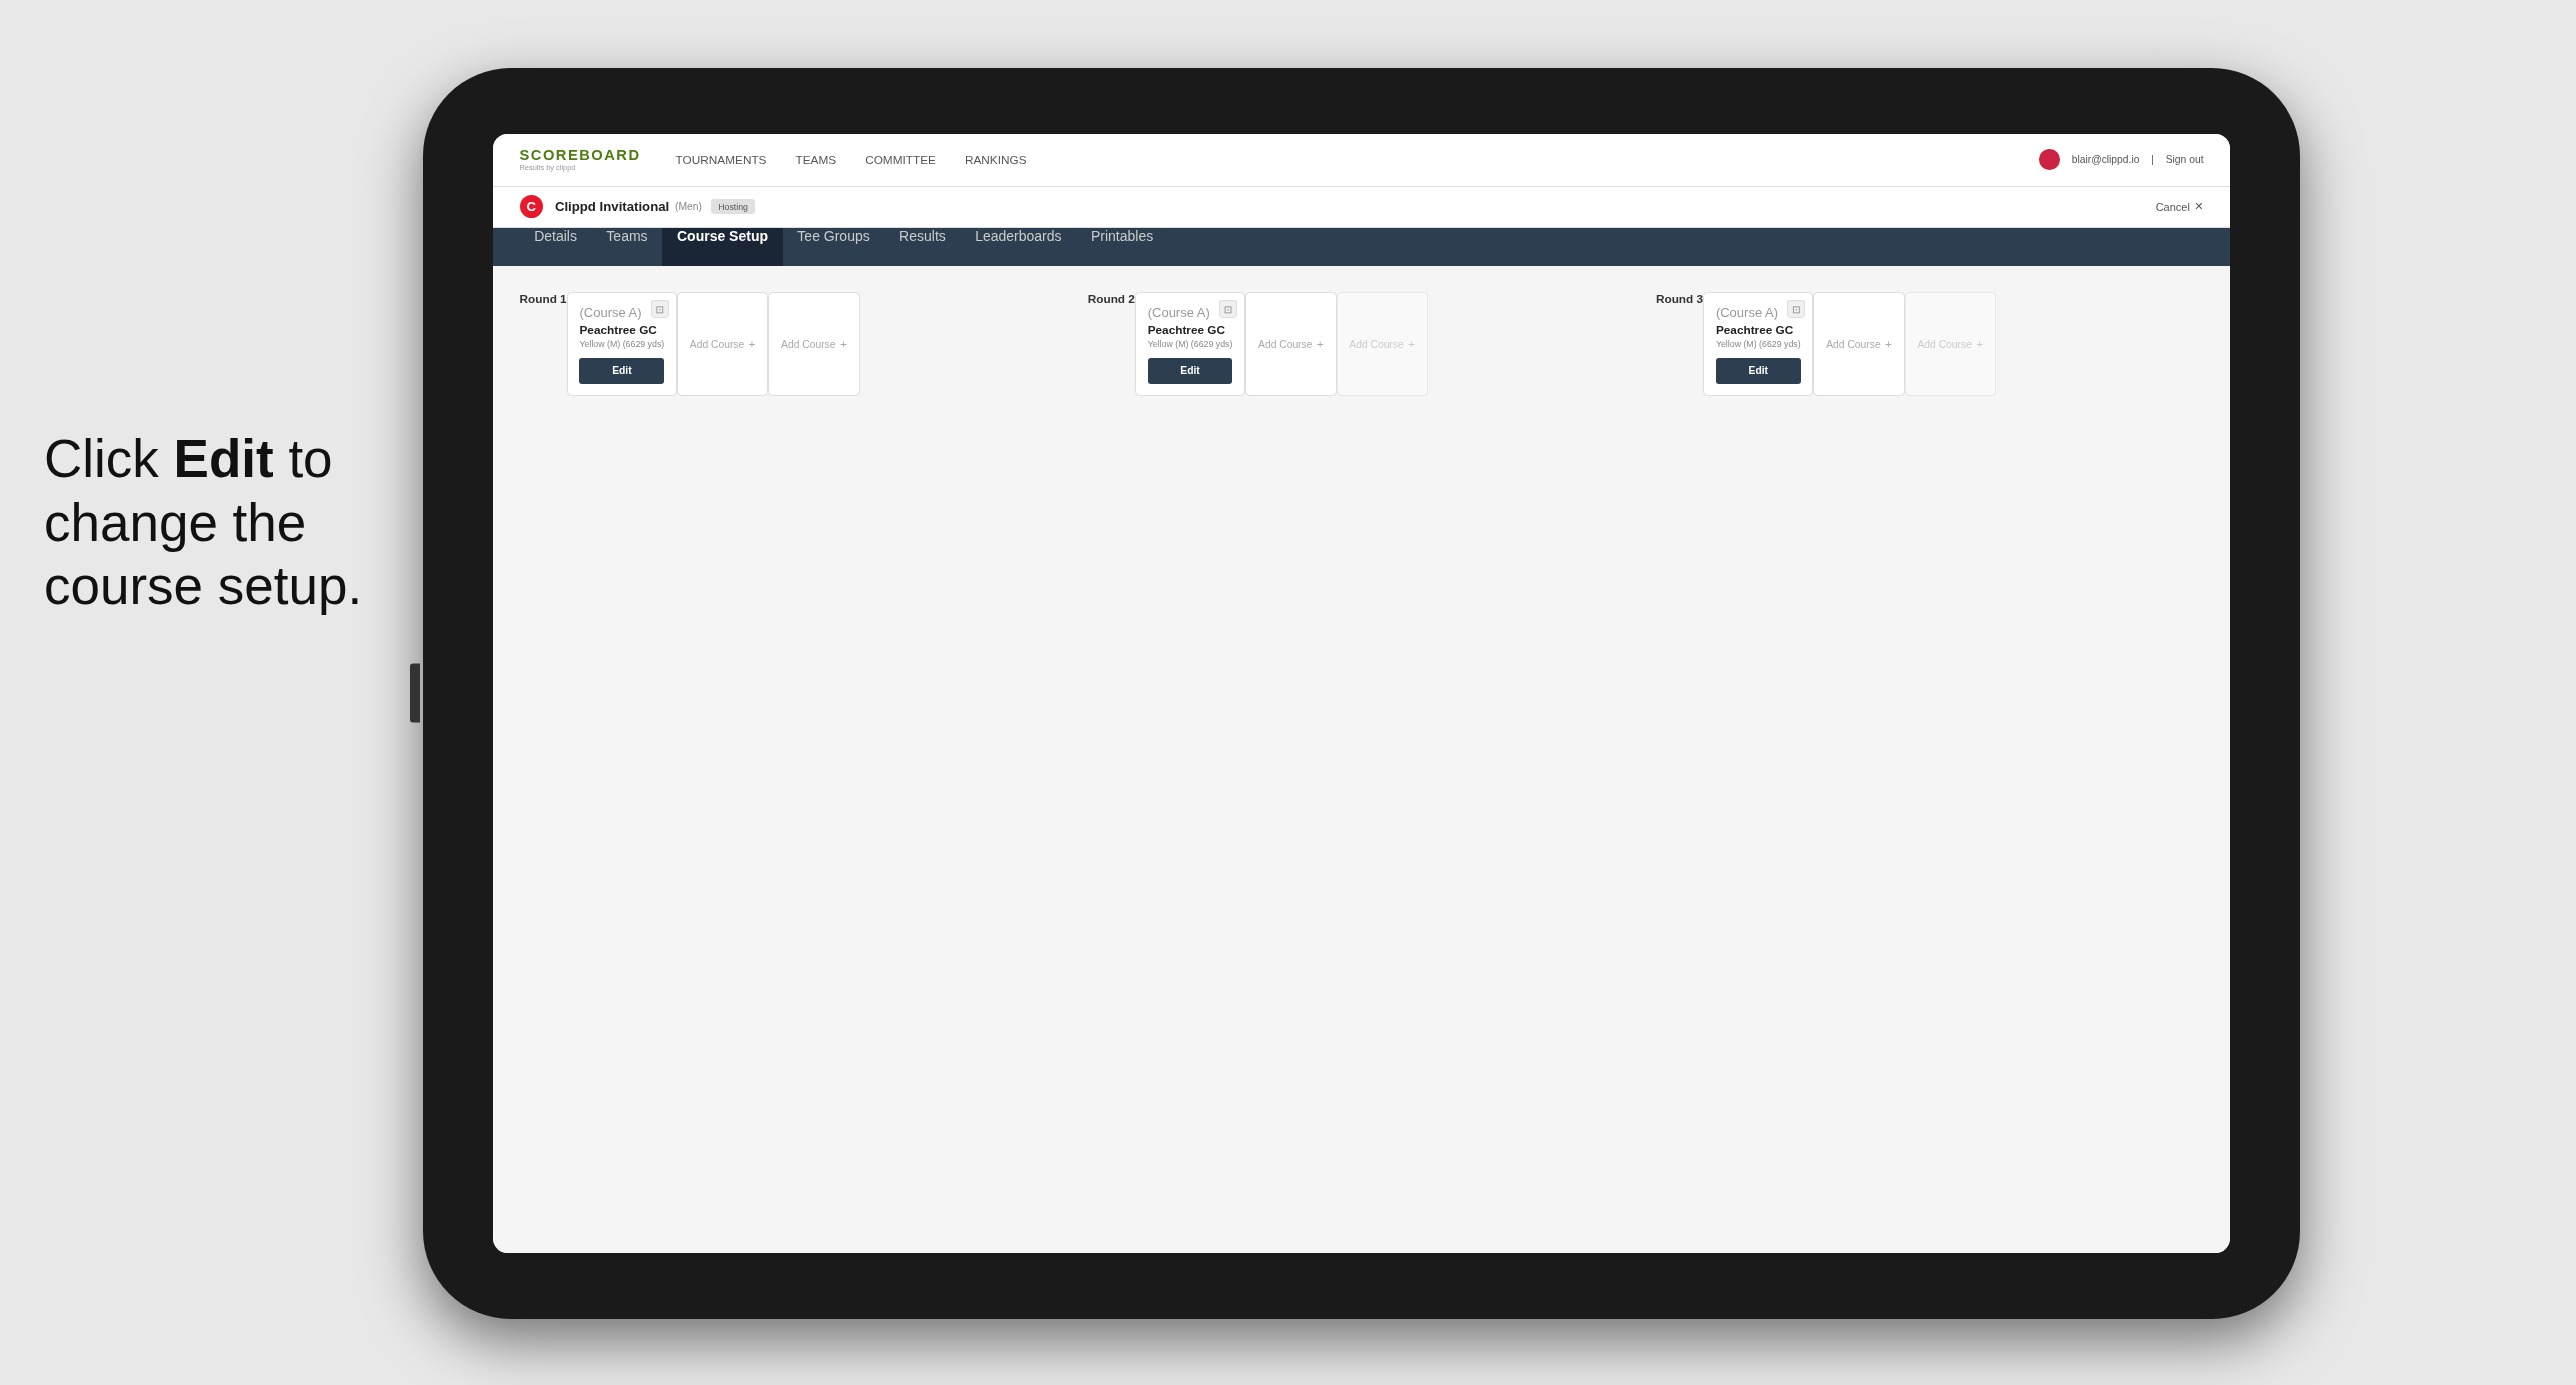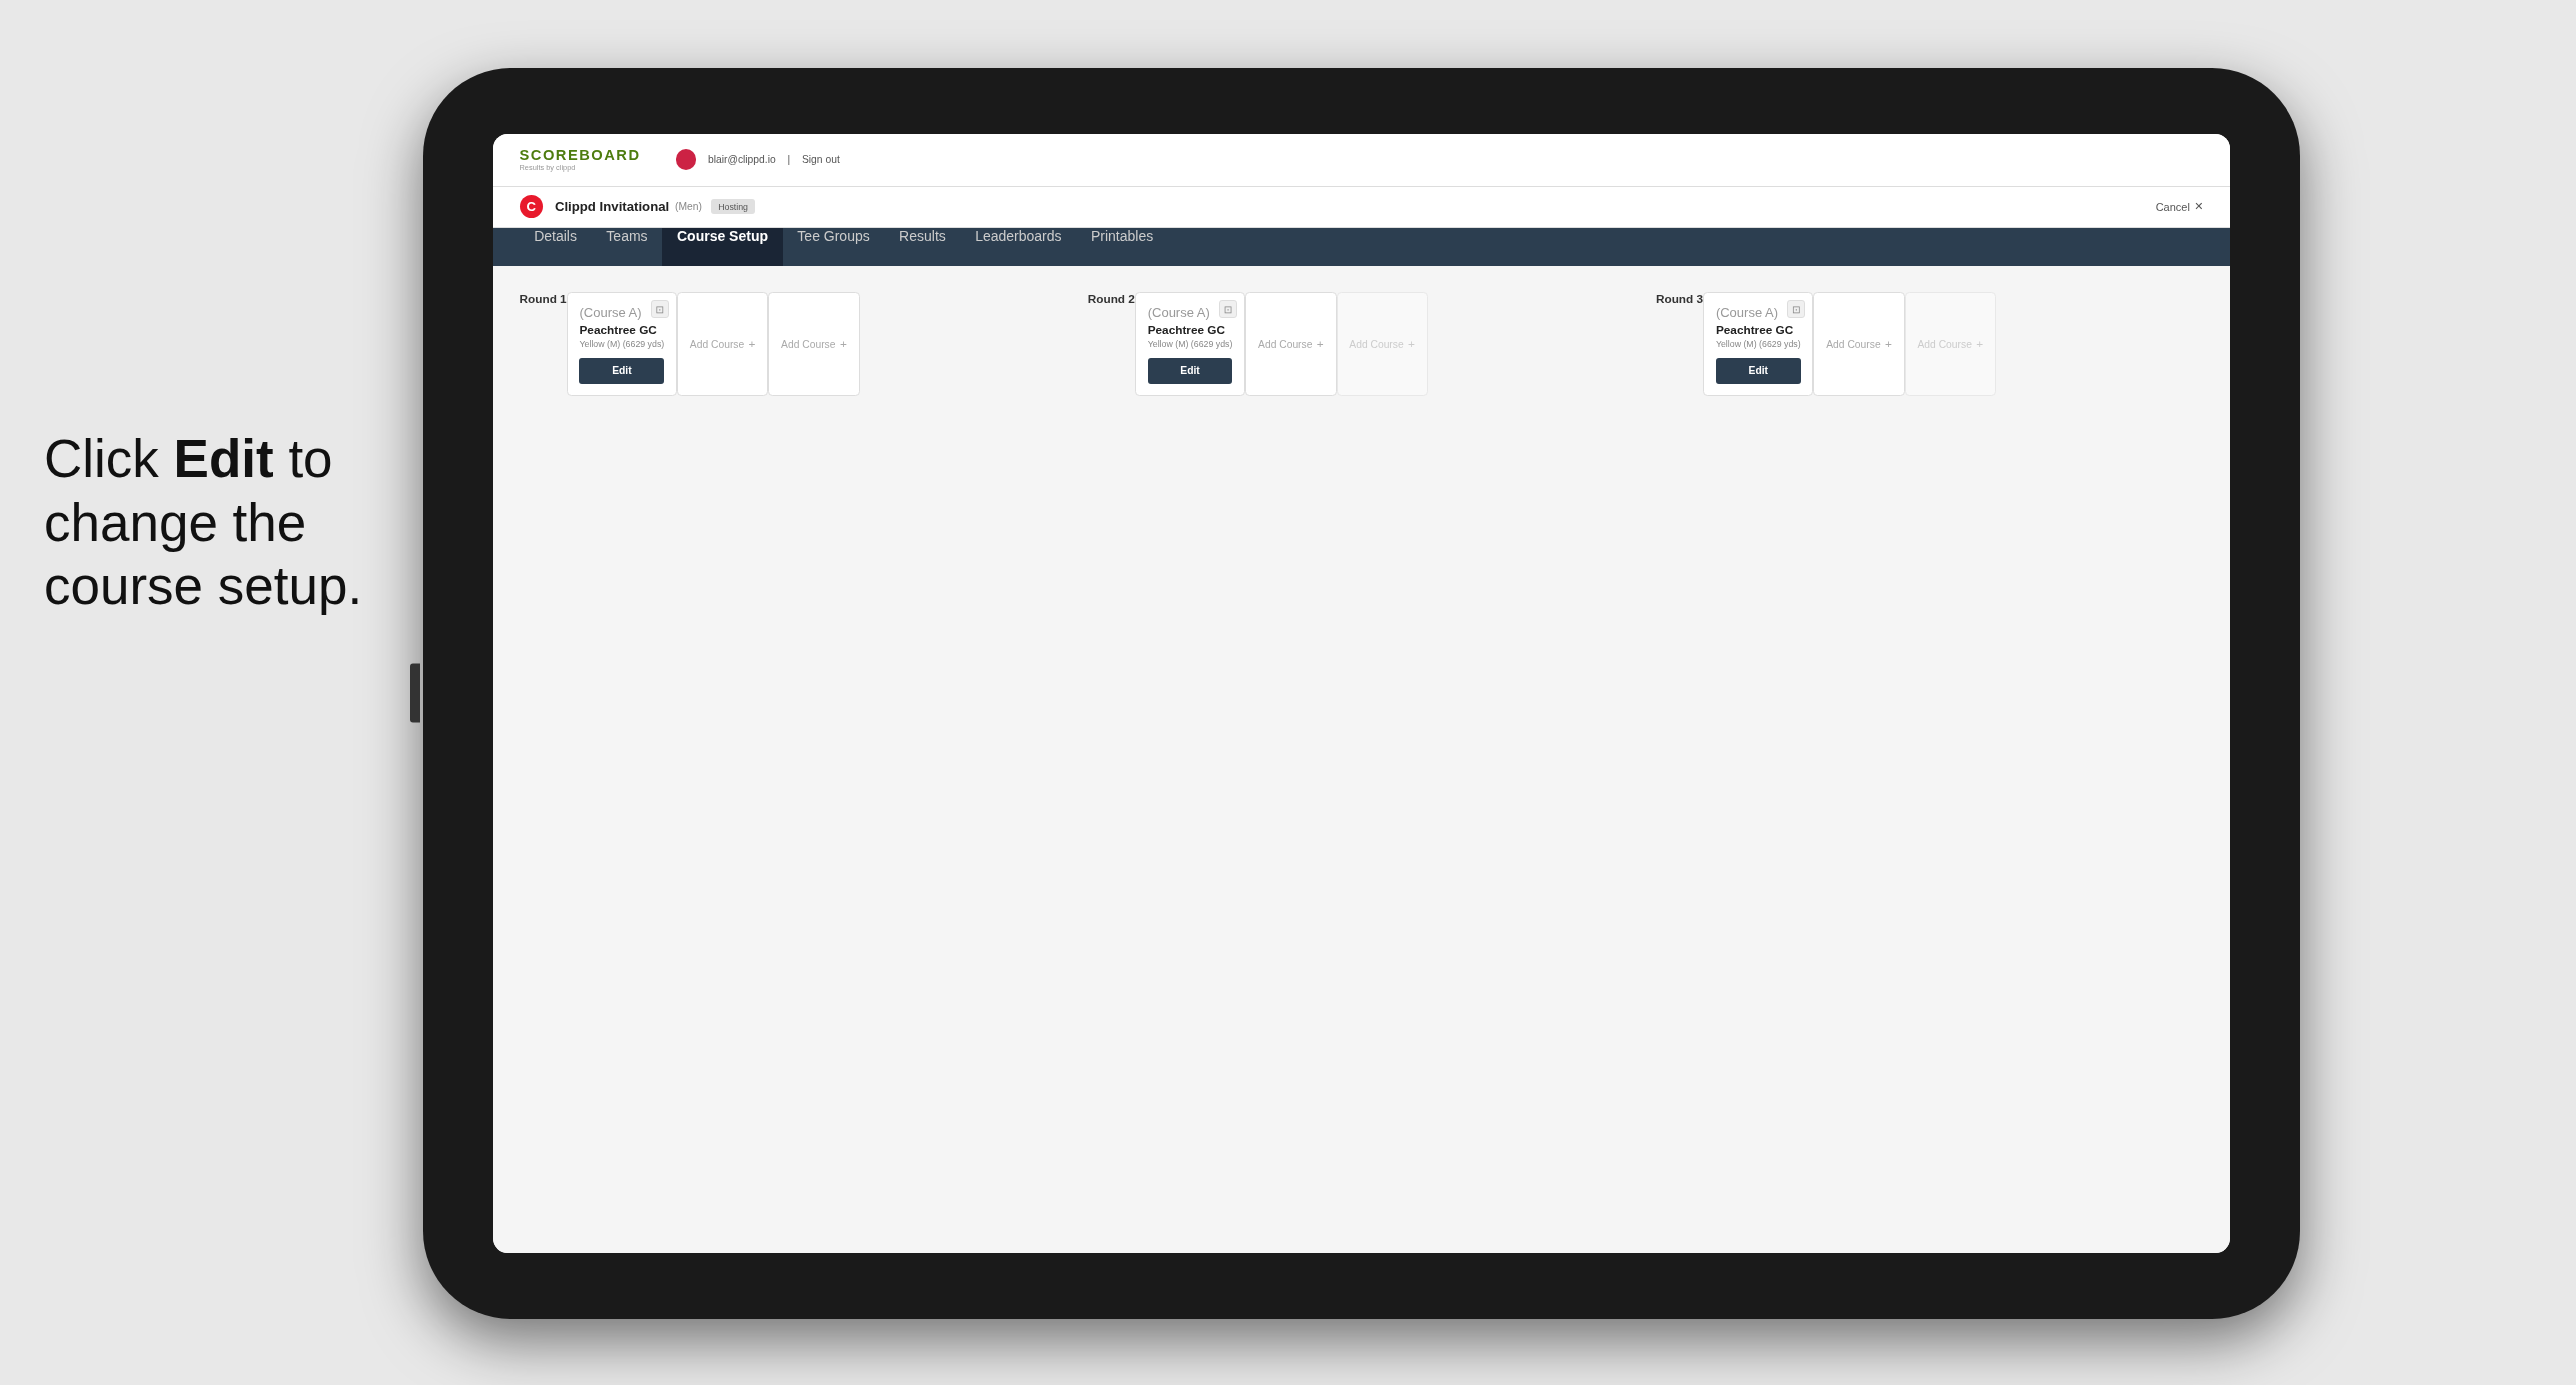--- a/index.html
+++ b/index.html
@@ -354,20 +354,26 @@
 
   <div class="tablet-side-btn"></div>
 
   <div class="tablet-screen">
 
     <div class="top-nav">
       <div class="logo-area">
         <span class="logo-scoreboard">SCOREBOARD</span>
         <span class="logo-sub">Results by clippd</span>
       </div>
+      <div class="nav-links">
+        <span class="nav-link">TOURNAMENTS</span>
+        <span class="nav-link">TEAMS</span>
+        <span class="nav-link">COMMITTEE</span>
+        <span class="nav-link">RANKINGS</span>
+      </div>
       <div class="nav-right">
         <span class="user-avatar"></span>
         <span>blair@clippd.io</span>
         <span>|</span>
         <span class="sign-out-link">Sign out</span>
       </div>
     </div>
 
     <div class="tournament-bar">
       <div class="tournament-logo">

